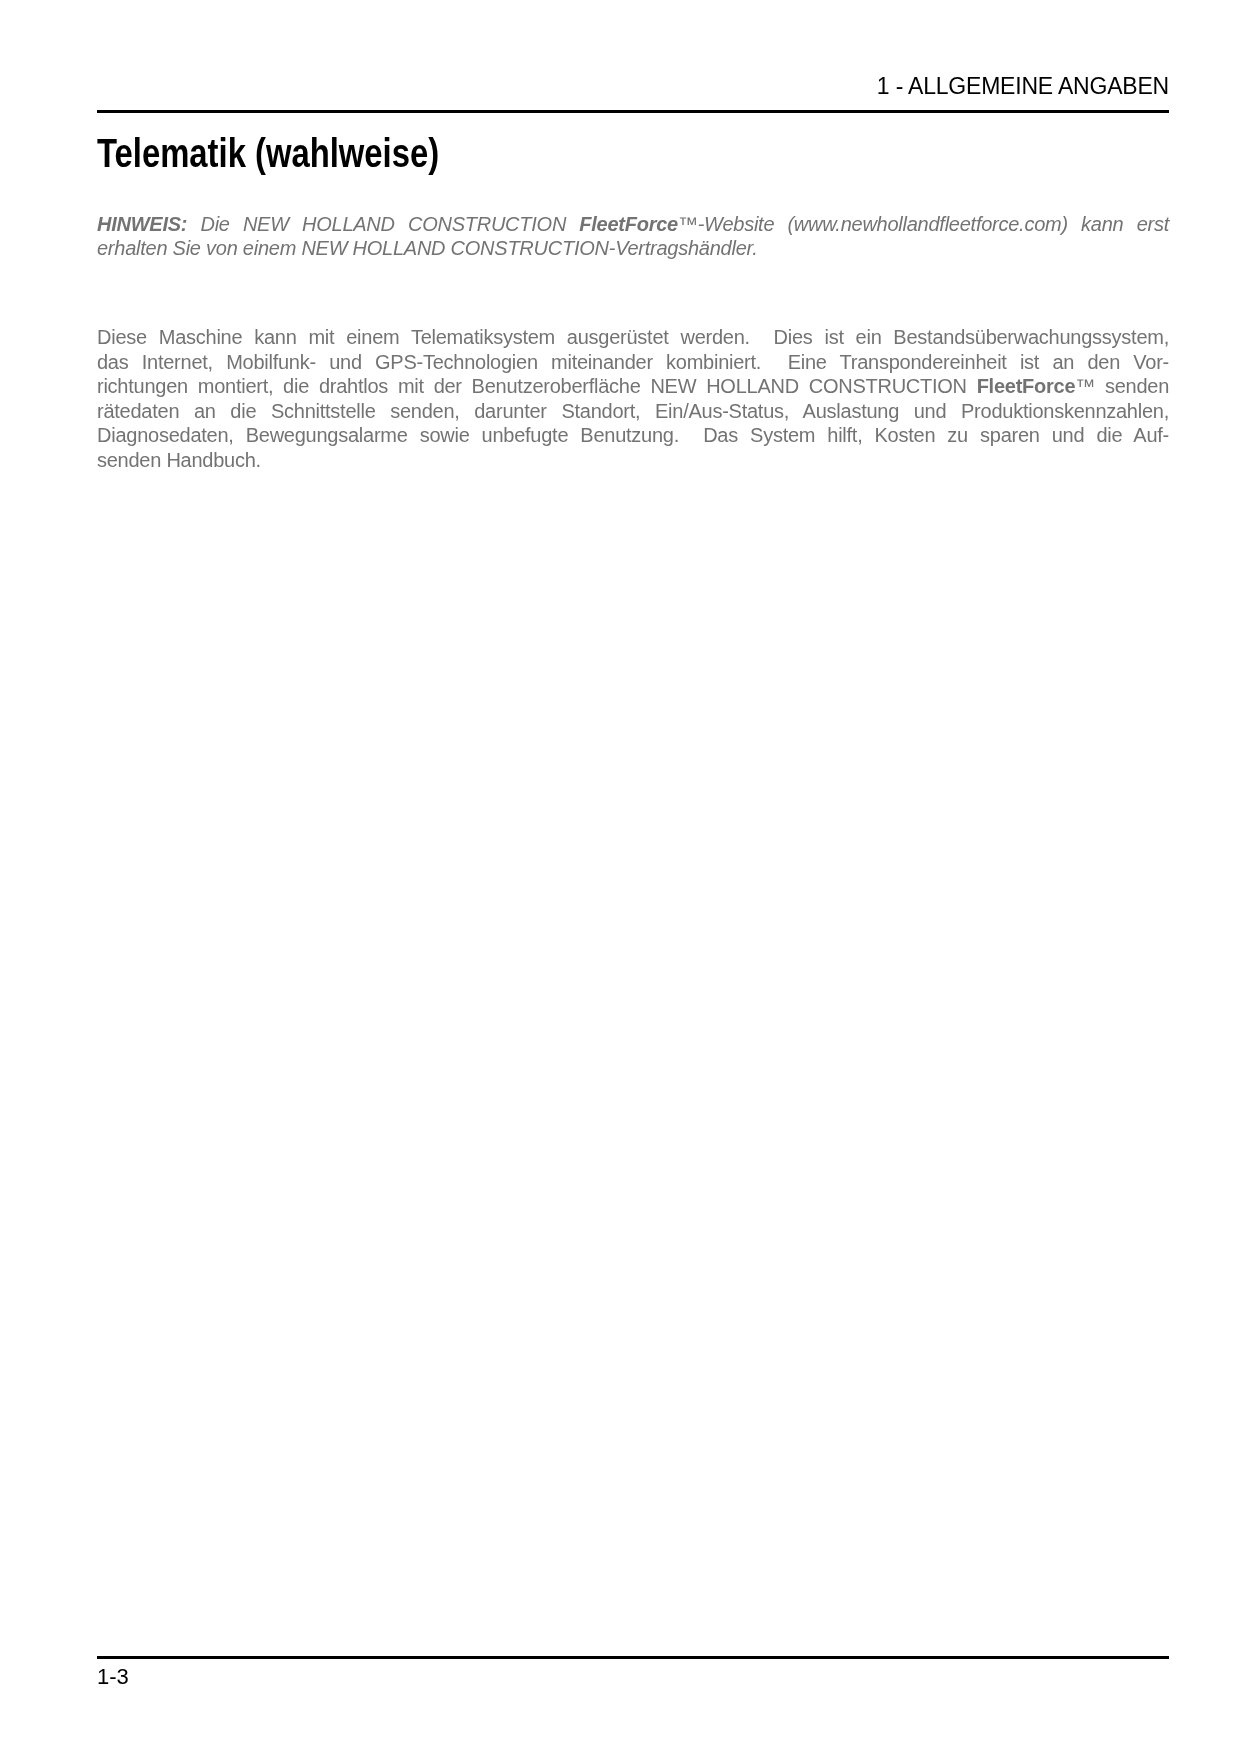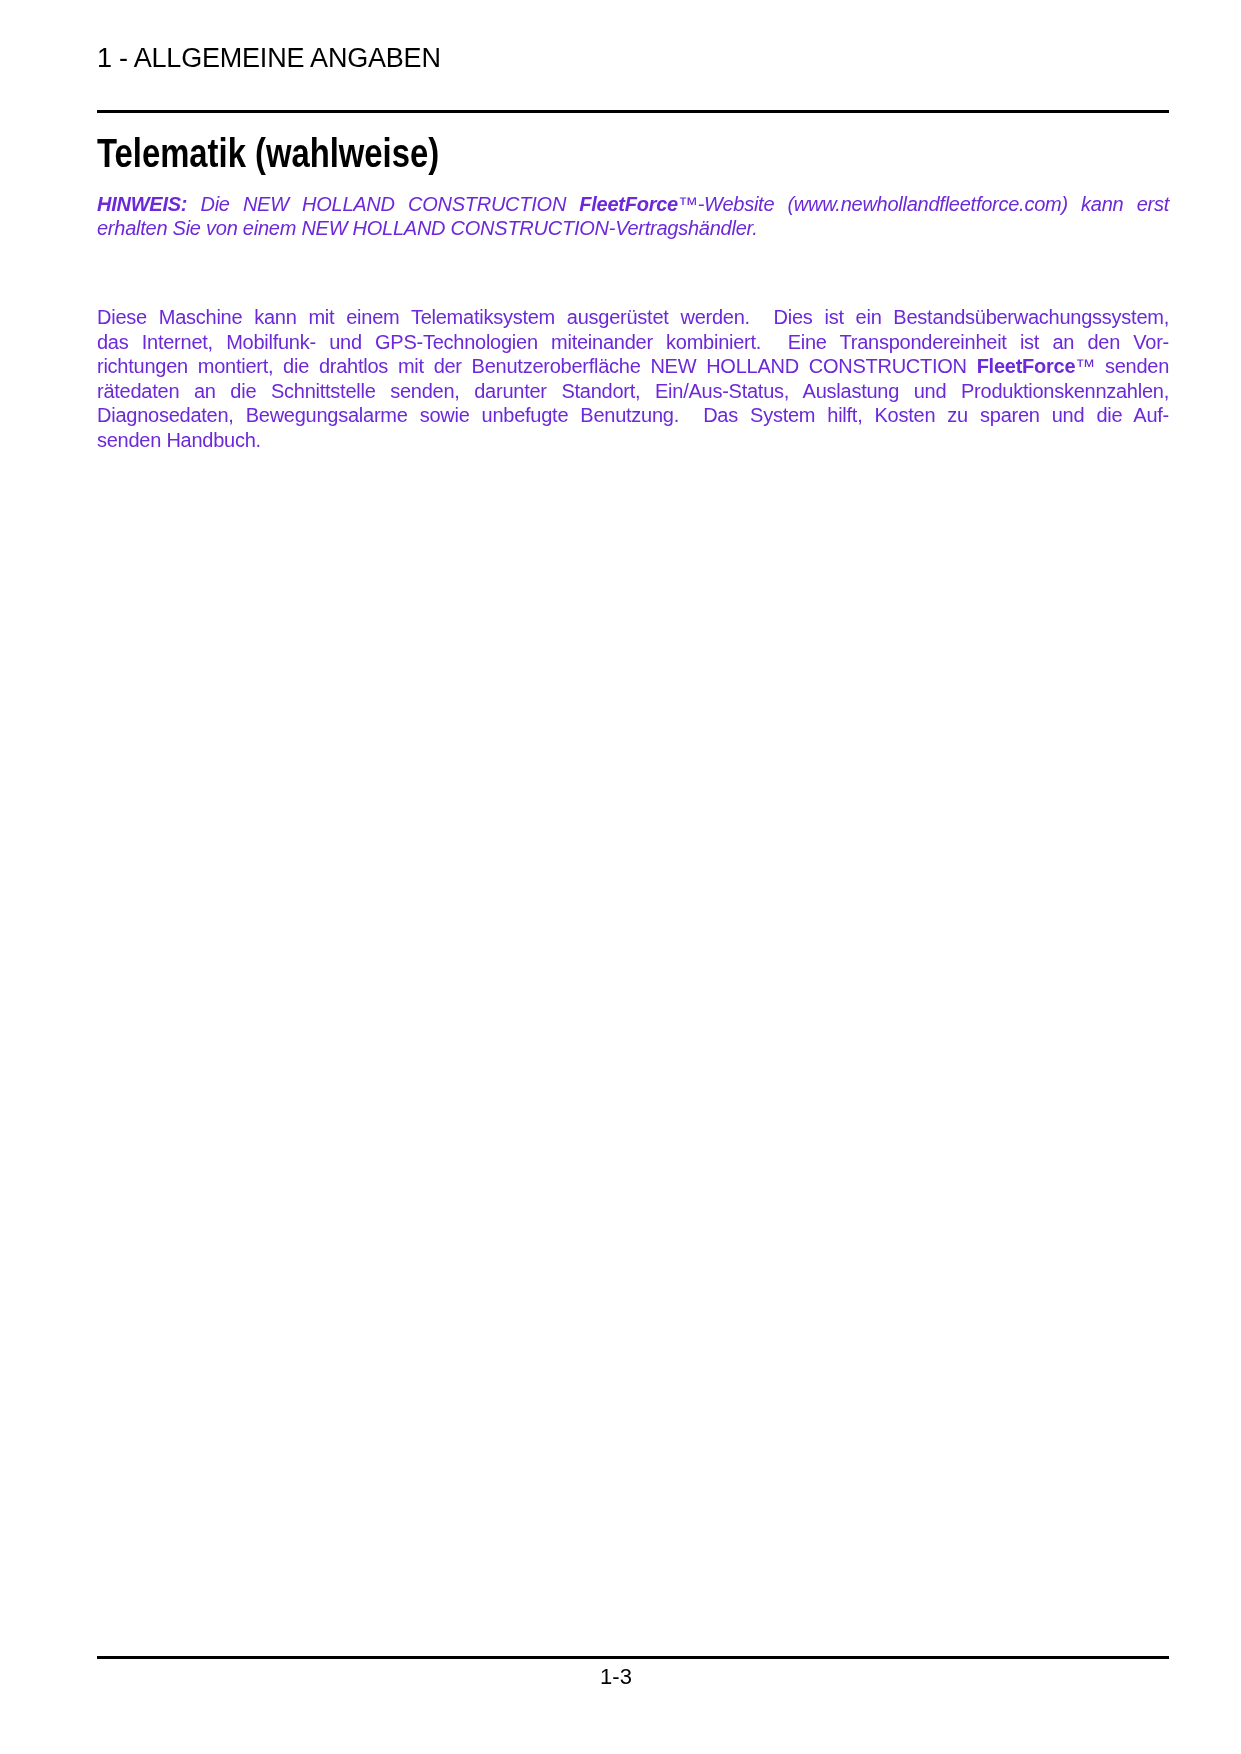--- a/index.html
+++ b/index.html
@@ -12,24 +12,24 @@
     width: 1241px;
     height: 1754px;
     background: #ffffff;
     color: #000000;
     font-family: "Liberation Sans", "DejaVu Sans", sans-serif;
     overflow: hidden;
   }
   .running-header {
     position: absolute;
     left: 97px;
-    top: 43px;
+    top: 73px;
     width: 1072px;
-    text-align: left;
-    font-size: 27px;
+    text-align: right;
+    font-size: 23px;
     letter-spacing: -0.2px;
     line-height: 1.15;
     color: #000000;
   }
   .rule {
     position: absolute;
     left: 97px;
     width: 1072px;
     height: 3px;
     background: #000000;
@@ -48,21 +48,22 @@
     transform: scaleX(0.82);
     transform-origin: 0 50%;
     color: #000000;
   }
   .para {
     position: absolute;
     left: 97px;
     width: 1072px;
     font-size: 20px;
     letter-spacing: -0.25px;
-    color: #6d28d9;
+    color: #737373;
+    margin-top: 20px;
   }
   .para-note {
     top: 193px;
     line-height: 23.5px;
     font-style: italic;
   }
   .para-body {
     top: 305px;
     line-height: 24.6px;
   }
@@ -72,24 +73,23 @@
     white-space: normal;
   }
   .tline-last {
     text-align-last: left;
   }
   .seg-bold {
     font-weight: bold;
   }
   .page-number {
     position: absolute;
-    left: 80px;
+    left: 97px;
     top: 1664px;
     width: 1072px;
-    text-align: center;
     font-size: 22px;
     line-height: 1.15;
     color: #000000;
   }
 </style>
 </head>
 <body>
 
 <div class="page">
 

